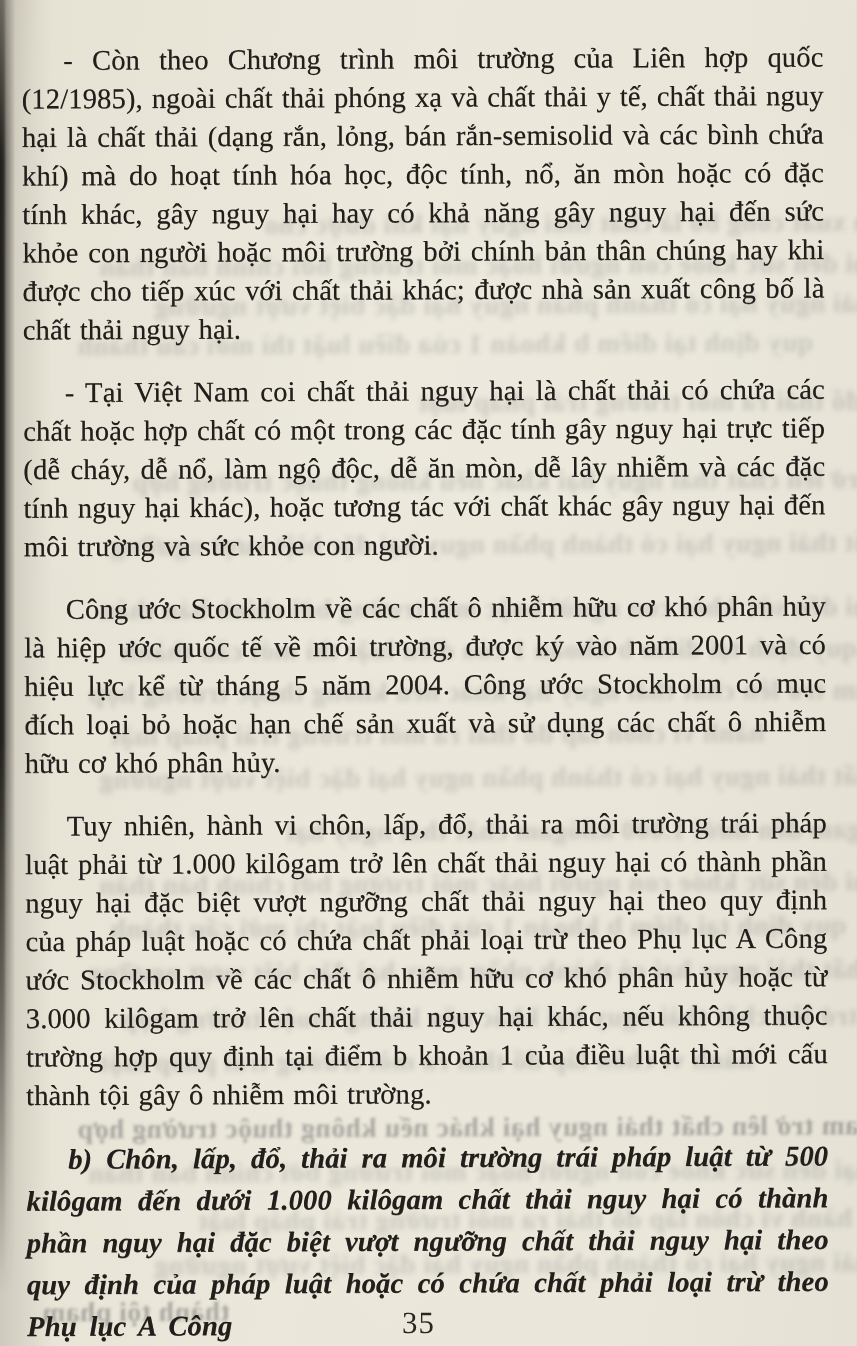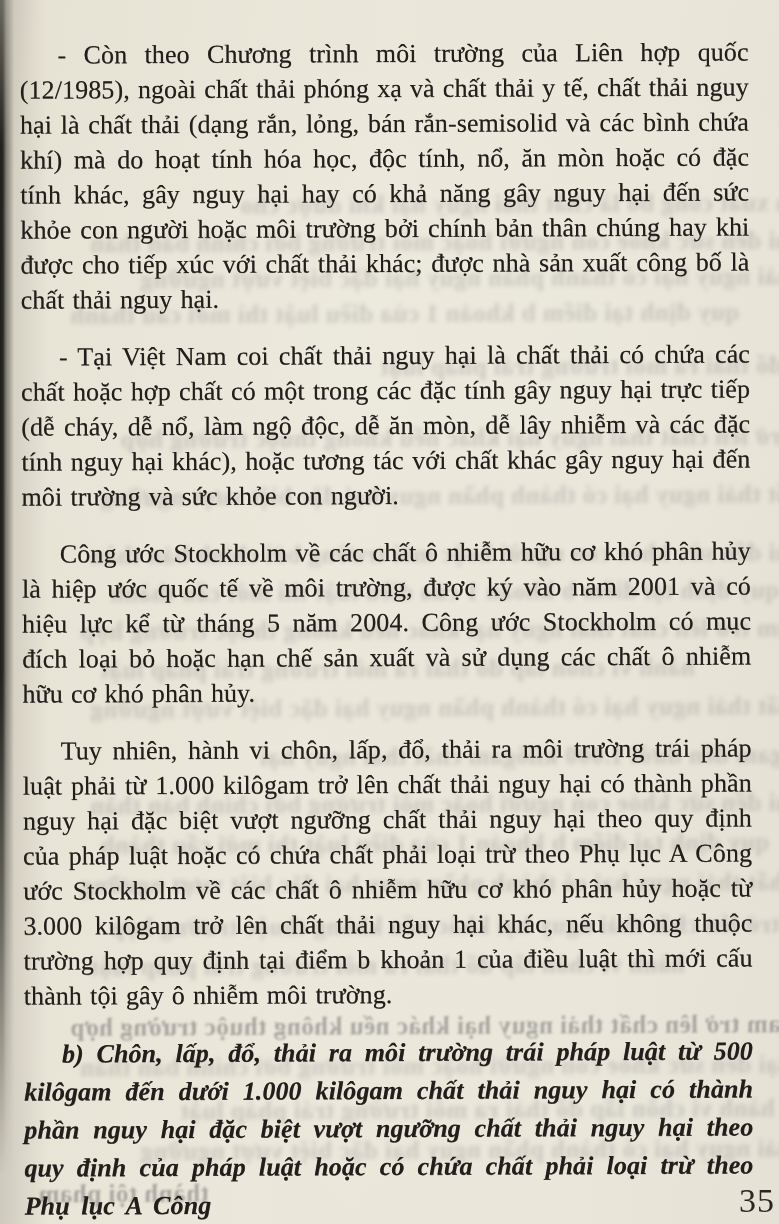--- a/index.html
+++ b/index.html
@@ -64,24 +64,24 @@
   }
   .text-block p.emph {
     font-weight: 700;
     font-style: italic;
     line-height: 38px;
     word-spacing: 5px;
     margin-bottom: 0;
   }
   .page-number {
     position: absolute;
-    left: 0; right: 4px; bottom: 4px;
+    left: 0; right: 18px; bottom: 4px;
     z-index: 4;
-    text-align: right;
-    font-size: 34px;
+    text-align: center;
+    font-size: 28px;
     letter-spacing: 1px;
     color: #2a2723;
   }
 </style>
 </head>
 <body>
 
 <div class="page">
 
   <div class="bleed-layer">

